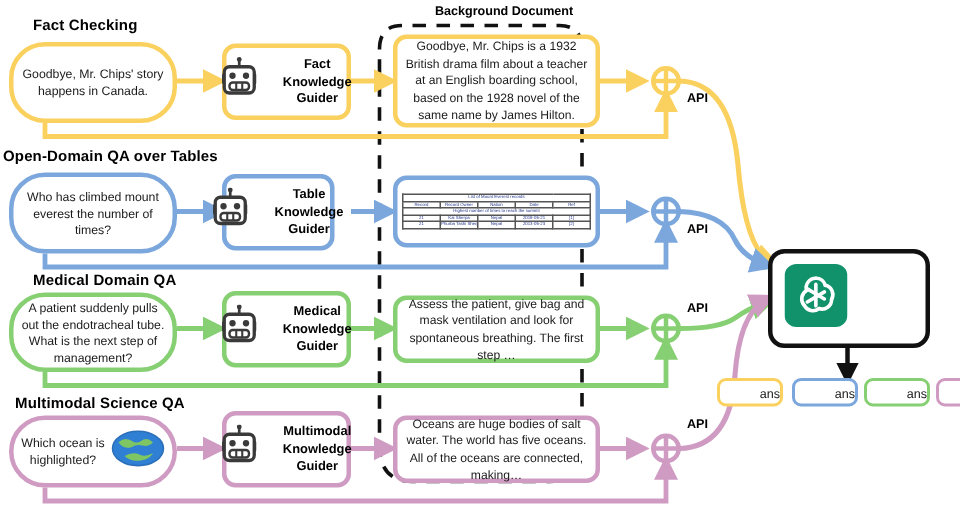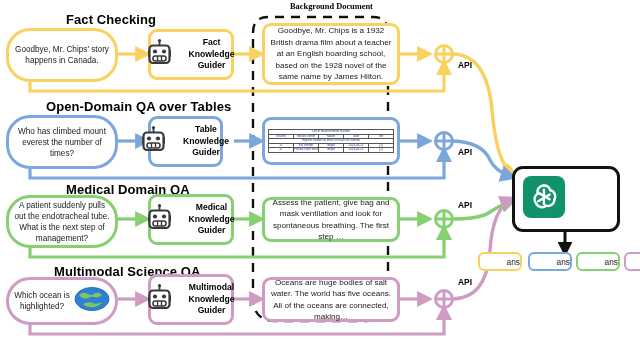--- a/index.html
+++ b/index.html
@@ -1,21 +1,21 @@
 <!DOCTYPE html>
 <html><head>
 <meta charset="utf-8">
 <style>
   html,body{margin:0;padding:0;background:#fff;}
   body{width:640px;height:341px;position:relative;overflow:hidden;
        font-family:"Liberation Sans","DejaVu Sans",sans-serif;}
   #diagram{position:absolute;inset:0;width:640px;height:341px;}
   .abs{position:absolute;}
-  .rowlabel{font-size:13px;font-weight:bold;color:#000;letter-spacing:.1px;white-space:nowrap;margin-left:44px;}
-  .titlelabel{font-size:8.4px;font-weight:bold;color:#000;white-space:nowrap;font-family:Liberation Serif, serif;}
+  .rowlabel{font-size:10px;font-weight:bold;color:#000;letter-spacing:.1px;white-space:nowrap;}
+  .titlelabel{font-size:8.4px;font-weight:bold;color:#000;white-space:nowrap;}
   .box{position:absolute;box-sizing:border-box;border-radius:9px;background:#fff;
        display:flex;align-items:center;justify-content:center;text-align:center;}
   .qbox{border-width:3px;border-style:solid;padding:3px 5px;border-radius:24px;}
   .qtext{font-size:8.2px;line-height:11px;color:#1a1a1a;}
   .guider{border-width:3px;border-style:solid;display:flex;flex-direction:row;
           align-items:center;justify-content:center;gap:18px;padding:2px 4px;}
   .gtext{font-size:8.6px;line-height:11.5px;font-weight:bold;color:#000;text-align:center;}
   .docbox{border-width:3px;border-style:solid;padding:3px 4px;}
   .doctext{font-size:8.1px;line-height:11.4px;color:#1a1a1a;}
   .apilabel{font-size:8.4px;font-weight:bold;color:#000;}

